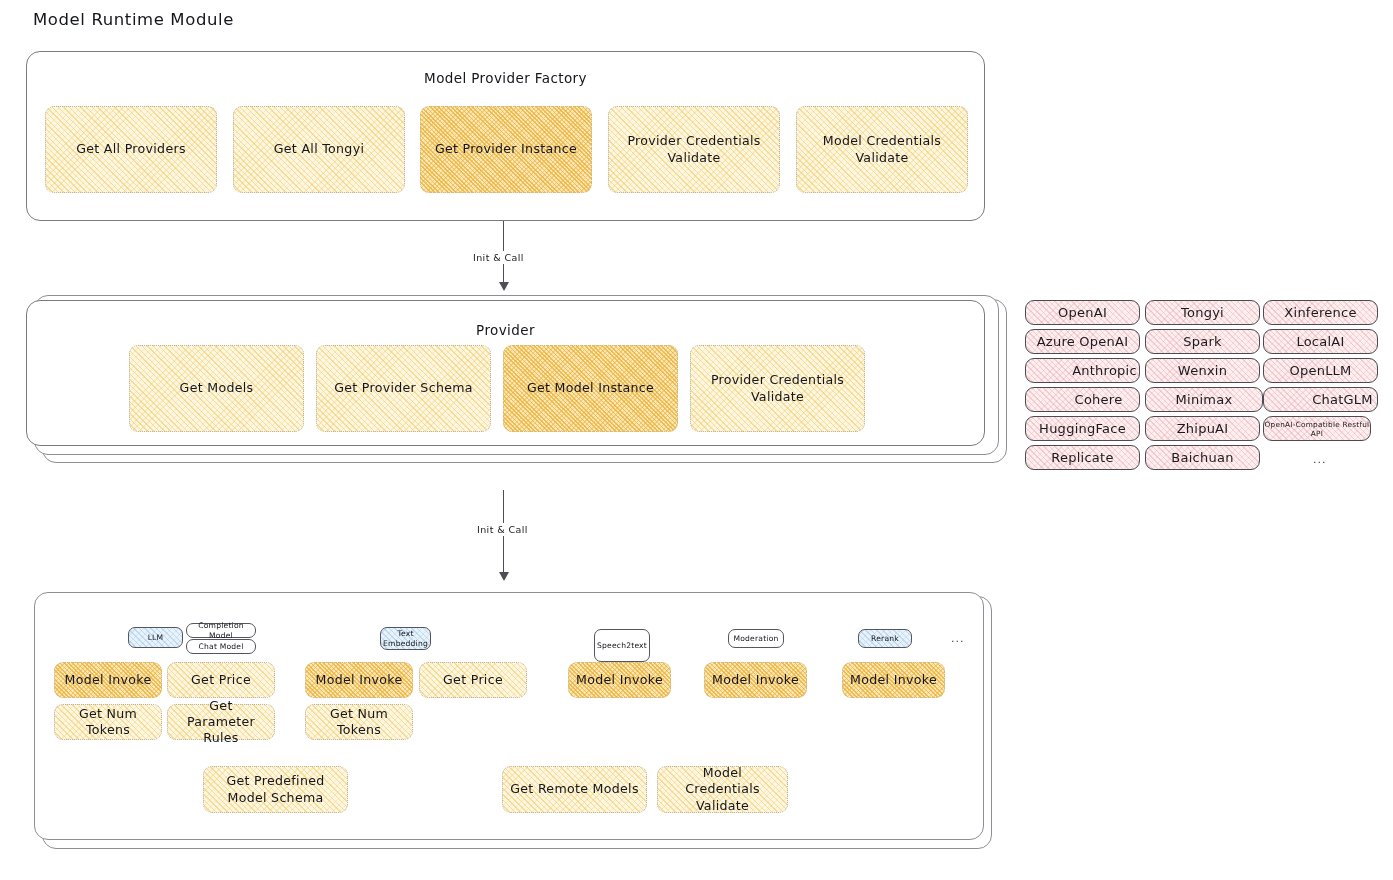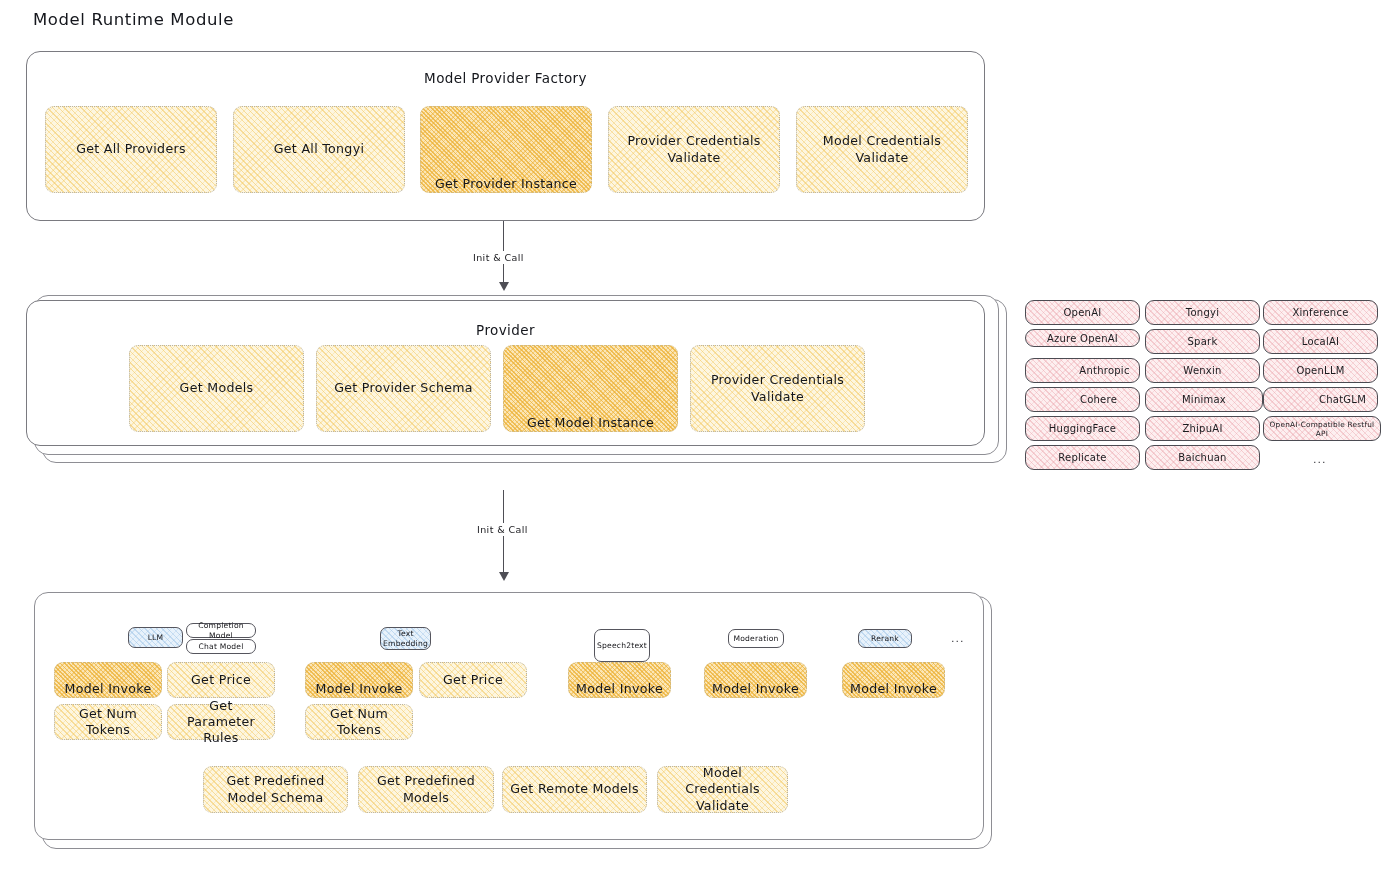--- a/index.html
+++ b/index.html
@@ -51,31 +51,30 @@
     background-image:
       repeating-linear-gradient(45deg, rgba(243,199,94,.55) 0 1px, rgba(0,0,0,0) 1px 4px),
       repeating-linear-gradient(-45deg, rgba(243,199,94,.30) 0 1px, rgba(0,0,0,0) 1px 5px);
   }
   .ybox.strong {
     background-color: #fbe6b6;
     border-color: #c9b98e;
     background-image:
       repeating-linear-gradient(45deg, rgba(236,176,51,.75) 0 1.2px, rgba(0,0,0,0) 1.2px 3px),
       repeating-linear-gradient(-45deg, rgba(236,176,51,.45) 0 1.1px, rgba(0,0,0,0) 1.1px 3.4px);
-    align-items: flex-end;
   }
   .ybox span { display:block; padding: 0 6px; }
 
   
   .ppill {
     position: absolute;
     border: 1.25px solid #4b4b52;
     border-radius: 9px;
     display: flex; align-items: center; justify-content: center;
-    font-size: 10px; letter-spacing: .25px; color: #1b1b1f;
+    font-size: 13px; letter-spacing: .25px; color: #1b1b1f;
     background-color: #fdeff0;
     background-image:
       repeating-linear-gradient(45deg, rgba(234,160,168,.45) 0 1px, rgba(0,0,0,0) 1px 4px),
       repeating-linear-gradient(-45deg, rgba(234,160,168,.28) 0 1px, rgba(0,0,0,0) 1px 5px);
     text-align: center;
   }
   .ellipsis-dots {
     position: absolute; font-size: 11px; color: #3a3a40; letter-spacing: 1px;
   }
 
@@ -156,21 +155,21 @@
   <div class="ybox strong" style="left:503px; top:345px; width:175px; height:87px; z-index:2;">
     <span>Get Model Instance</span>
   </div>
   <div class="ybox" style="left:690px; top:345px; width:175px; height:87px; z-index:2;">
     <span>Provider Credentials Validate</span>
   </div>
 
   <div class="ppill" style="left:1025px; top:300px; width:115px; height:25px;">
     <span>OpenAI</span>
   </div>
-  <div class="ppill" style="left:1025px; top:329px; width:115px; height:18px;">
+  <div class="ppill" style="left:1025px; top:329px; width:115px; height:25px;">
     <span>Azure OpenAI</span>
   </div>
   <div class="ppill" style="left:1025px; top:358px; width:115px; height:25px;padding-left:44px;">
     <span>Anthropic</span>
   </div>
   <div class="ppill" style="left:1025px; top:387px; width:115px; height:25px;padding-left:32px;">
     <span>Cohere</span>
   </div>
   <div class="ppill" style="left:1025px; top:416px; width:115px; height:25px;">
     <span>HuggingFace</span>
@@ -203,21 +202,21 @@
   </div>
   <div class="ppill" style="left:1263px; top:329px; width:115px; height:25px;">
     <span>LocalAI</span>
   </div>
   <div class="ppill" style="left:1263px; top:358px; width:115px; height:25px;">
     <span>OpenLLM</span>
   </div>
   <div class="ppill" style="left:1263px; top:387px; width:115px; height:25px;padding-left:44px;">
     <span>ChatGLM</span>
   </div>
-  <div class="ppill" style="left:1263px; top:416px; width:118px; height:25px; font-size:7.3px;">
+  <div class="ppill" style="left:1263px; top:416px; width:108px; height:25px; font-size:7.3px;">
     <span>OpenAI-Compatible Restful API</span>
   </div>
   <div class="ellipsis-dots hand" style="left:1313px; top:453px;">...</div>
 
   <div class="arrow-line" style="left:503px; top:490px; height:84px;"></div>
   <div class="arrow-head" style="left:499px; top:572px;"></div>
   <div class="arrow-label hand" style="left:472px; top:523px;">Init &amp; Call</div>
 
   <div class="card-shadow" style="left:42px; top:596px; width:950px; height:253px;"></div>
   <div class="card-shadow" style="left:34px; top:592px; width:950px; height:248px;"></div>
@@ -276,23 +275,20 @@
   </div>
   <div class="ybox strong" style="left:842px; top:662px; width:103px; height:36px; z-index:2;">
     <span>Model Invoke</span>
   </div>
 
   <div class="ellipsis-dots hand" style="left:951px; top:632px; z-index:2;">...</div>
 
   <div class="ybox" style="left:203px; top:766px; width:145px; height:47px; z-index:2;">
     <span>Get Predefined Model Schema</span>
   </div>
-  <div class="ybox" style="left:358px; top:766px; width:136px; height:47px; z-index:2;">
-    <span>Get Predefined Models</span>
-  </div>
   <div class="ybox" style="left:502px; top:766px; width:145px; height:47px; z-index:2;">
     <span>Get Remote Models</span>
   </div>
   <div class="ybox" style="left:657px; top:766px; width:131px; height:47px; z-index:2;">
     <span>Model Credentials Validate</span>
   </div>
 
 </div>
 
 </body></html>

